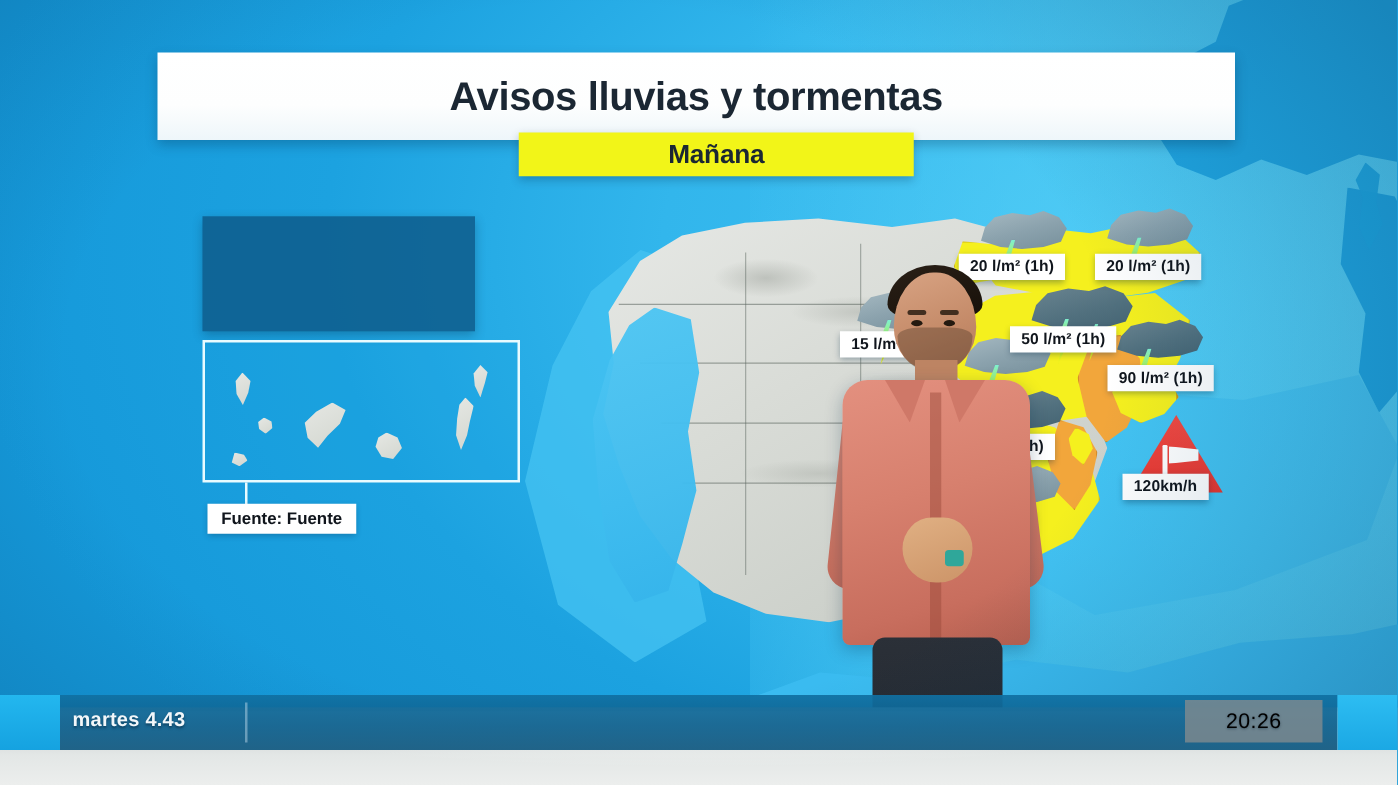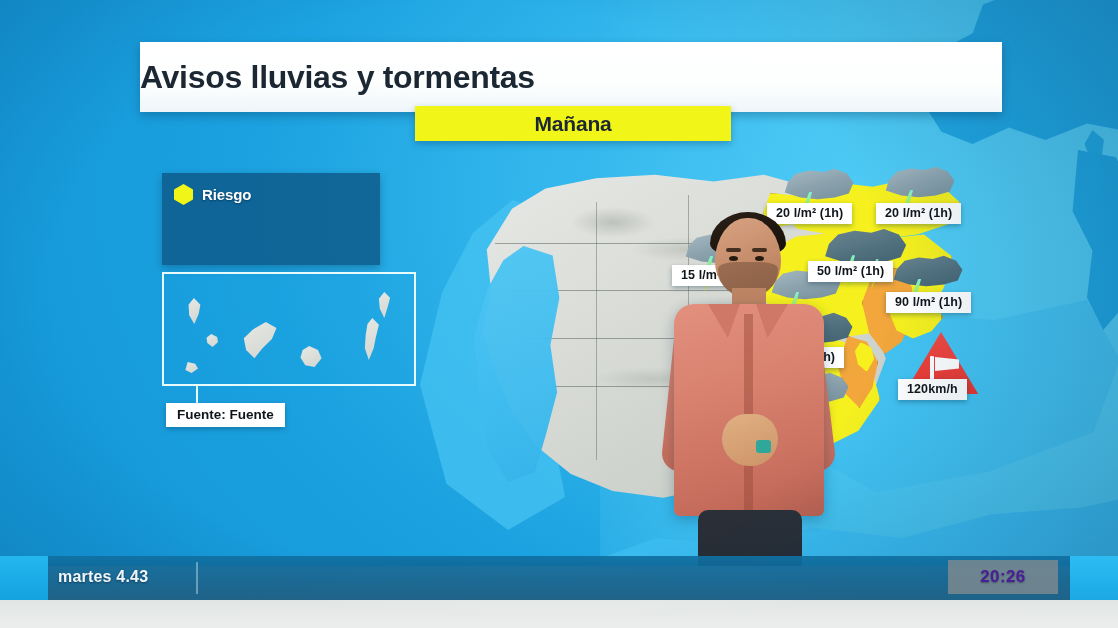--- a/index.html
+++ b/index.html
@@ -164,24 +164,24 @@
   .wind-flag { position: absolute; left: 27px; top: 26px; width: 30px; height: 30px; }
   .wind-pole { position: absolute; left: 0; top: 0; width: 4px; height: 30px; background: #fff; border-radius: 1px; }
   .wind-vane {
     position: absolute; left: 5px; top: 1px; width: 24px; height: 14px;
     background: #fff;
     clip-path: polygon(0% 0%, 100% 18%, 100% 82%, 0% 100%);
   }
 
   
   .title-bar {
-    position: absolute; left: 140px; top: 42px; width: 862px; height: 70px;
+    position: absolute; left: 126px; top: 42px; width: 862px; height: 70px;
     background: linear-gradient(180deg, #ffffff 0%, #fdfefe 60%, #eef6fa 100%);
     box-shadow: 0 4px 9px rgba(0,45,80,.30);
-    display: flex; align-items: center; justify-content: flex-start;
+    display: flex; align-items: center; justify-content: center;
   }
   .title-text {
     font-size: 32px; font-weight: 800; color: #1b2733;
     letter-spacing: -.3px;
     text-shadow: 0 1px 0 rgba(255,255,255,.6);
   }
   .subtitle-bar {
     position: absolute; left: 415px; top: 106px; width: 316px; height: 35px;
     background: #f2f518;
     box-shadow: 0 3px 7px rgba(0,45,80,.30);
@@ -368,21 +368,21 @@
     position: absolute; left: 12px; top: -3px; width: 9px; height: 20px;
     background: #3ddb1e;
     transform: skewX(-12deg);
   }
   .chyron-clock {
     position: absolute; left: 948px; top: 560px; width: 110px; height: 34px;
     background: rgba(132,140,142,.78);
     display: flex; align-items: center; justify-content: center;
   }
   .chyron-clock span {
-    color: #4c1d95; font-size: 17px; font-weight: 700; letter-spacing: .4px;
+    color: #000000; font-size: 17px; font-weight: 400; letter-spacing: .4px;
     text-shadow: 0 1px 2px rgba(0,25,45,.45);
   }
 </style>
 </head>
 <body>
 
 <div id="stage">
 
   <div class="sea-base"></div>
   <div class="sea-light-right"></div>
@@ -492,24 +492,20 @@
   <div class="sea-vignette"></div>
 
   <div class="title-bar">
     <div class="title-text">Avisos lluvias y tormentas</div>
   </div>
   <div class="subtitle-bar">
     <div class="subtitle-text">Mañana</div>
   </div>
 
   <div class="legend">
-    <div class="legend-row">
-      <div class="hexmark" style="background:#f2f518;"></div>
-      <div class="legend-label">Riesgo</div>
-    </div>
   </div>
 
   <div class="canary-box">
     <div class="island" style="left:22px;top:24px;width:18px;height:26px;clip-path:polygon(44% 0%,80% 26%,70% 62%,46% 100%,18% 66%,14% 26%);"></div>
     <div class="island" style="left:42px;top:60px;width:13px;height:13px;clip-path:polygon(40% 0%,86% 24%,92% 64%,50% 100%,10% 70%,4% 28%);"></div>
     <div class="island" style="left:20px;top:88px;width:14px;height:11px;clip-path:polygon(26% 0%,80% 16%,100% 58%,54% 100%,10% 72%);"></div>
     <div class="island" style="left:76px;top:48px;width:38px;height:37px;clip-path:polygon(68% 0%,96% 16%,84% 46%,58% 72%,38% 98%,16% 76%,10% 44%,34% 20%);"></div>
     <div class="island" style="left:136px;top:72px;width:22px;height:22px;clip-path:polygon(42% 0%,82% 18%,98% 56%,66% 96%,24% 88%,2% 52%,12% 18%);"></div>
     <div class="island" style="left:196px;top:44px;width:22px;height:42px;clip-path:polygon(56% 0%,86% 16%,72% 46%,62% 72%,40% 100%,22% 72%,26% 40%,34% 14%);"></div>
     <div class="island" style="left:212px;top:18px;width:16px;height:26px;clip-path:polygon(52% 0%,88% 22%,74% 56%,52% 100%,24% 64%,18% 26%);"></div>

